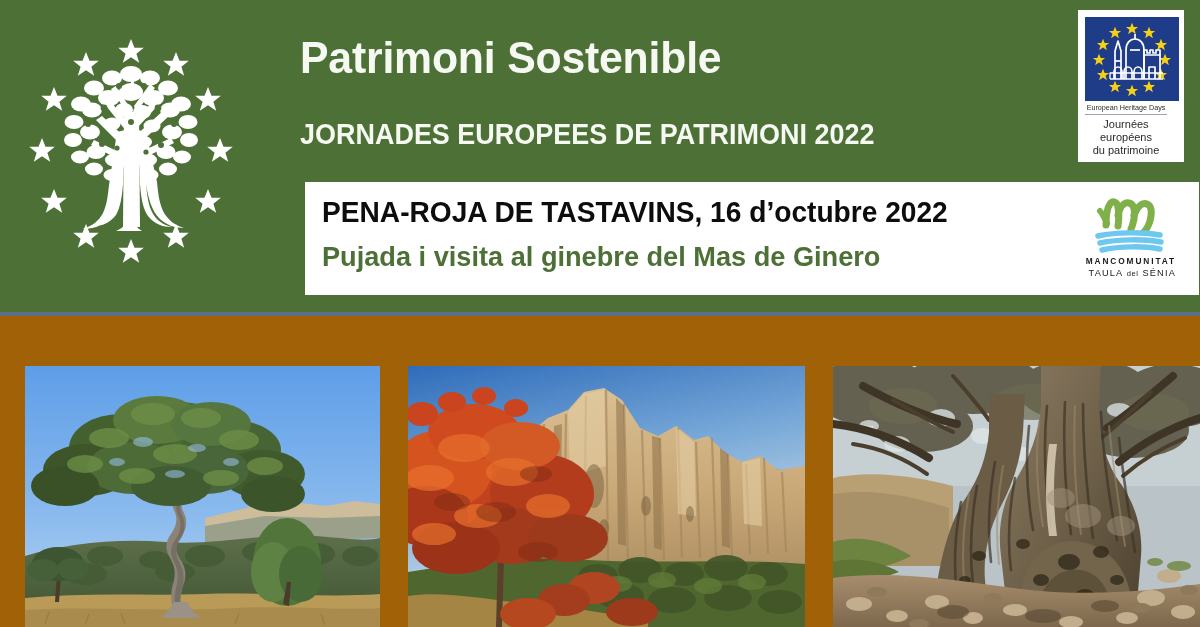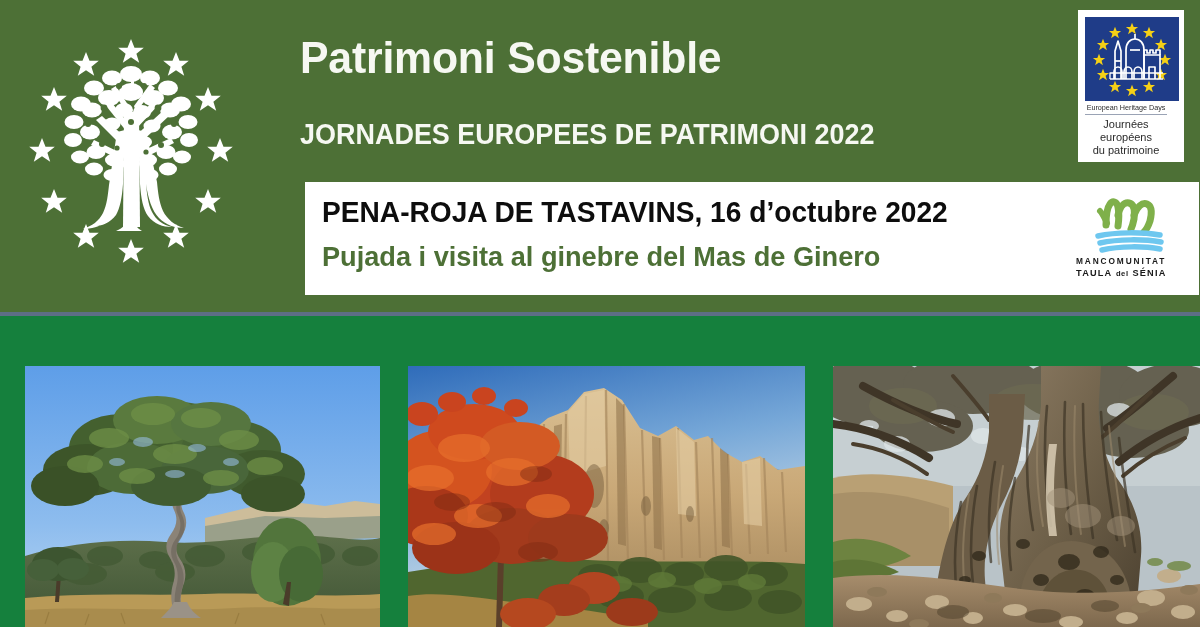--- a/index.html
+++ b/index.html
@@ -11,21 +11,21 @@
     width: 1200px;
     height: 627px;
     overflow: hidden;
     font-family: "Liberation Sans", sans-serif;
   }
 
   .poster {
     position: relative;
     width: 1200px;
     height: 627px;
-    background: #15803d;
+    background: #a16207;
   }
 
   
   .banner {
     position: absolute;
     left: 0;
     top: 0;
     width: 1200px;
     height: 312px;
     background: #4d7036;
@@ -145,31 +145,31 @@
   
   .manco-logo {
     position: absolute;
     left: 1076px;
     top: 189px;
     width: 100px;
     height: 98px;
   }
   .manco-mark { width: 100px; height: 66px; display: block; }
   .manco-name {
-    text-align: left;
+    text-align: right;
     font-size: 8.3px;
     font-weight: bold;
     letter-spacing: 1.9px;
     color: #1a1a1a;
     margin-top: 1px;
   }
   .manco-sub {
-    text-align: left;
+    text-align: right;
     font-size: 9.2px;
-    font-weight: bold;
+    font-weight: normal;
     letter-spacing: 1.2px;
     color: #1a1a1a;
     margin-top: 2px;
   }
   .manco-sub .small {
     font-size: 7.6px;
     letter-spacing: 0.6px;
   }
 
   

